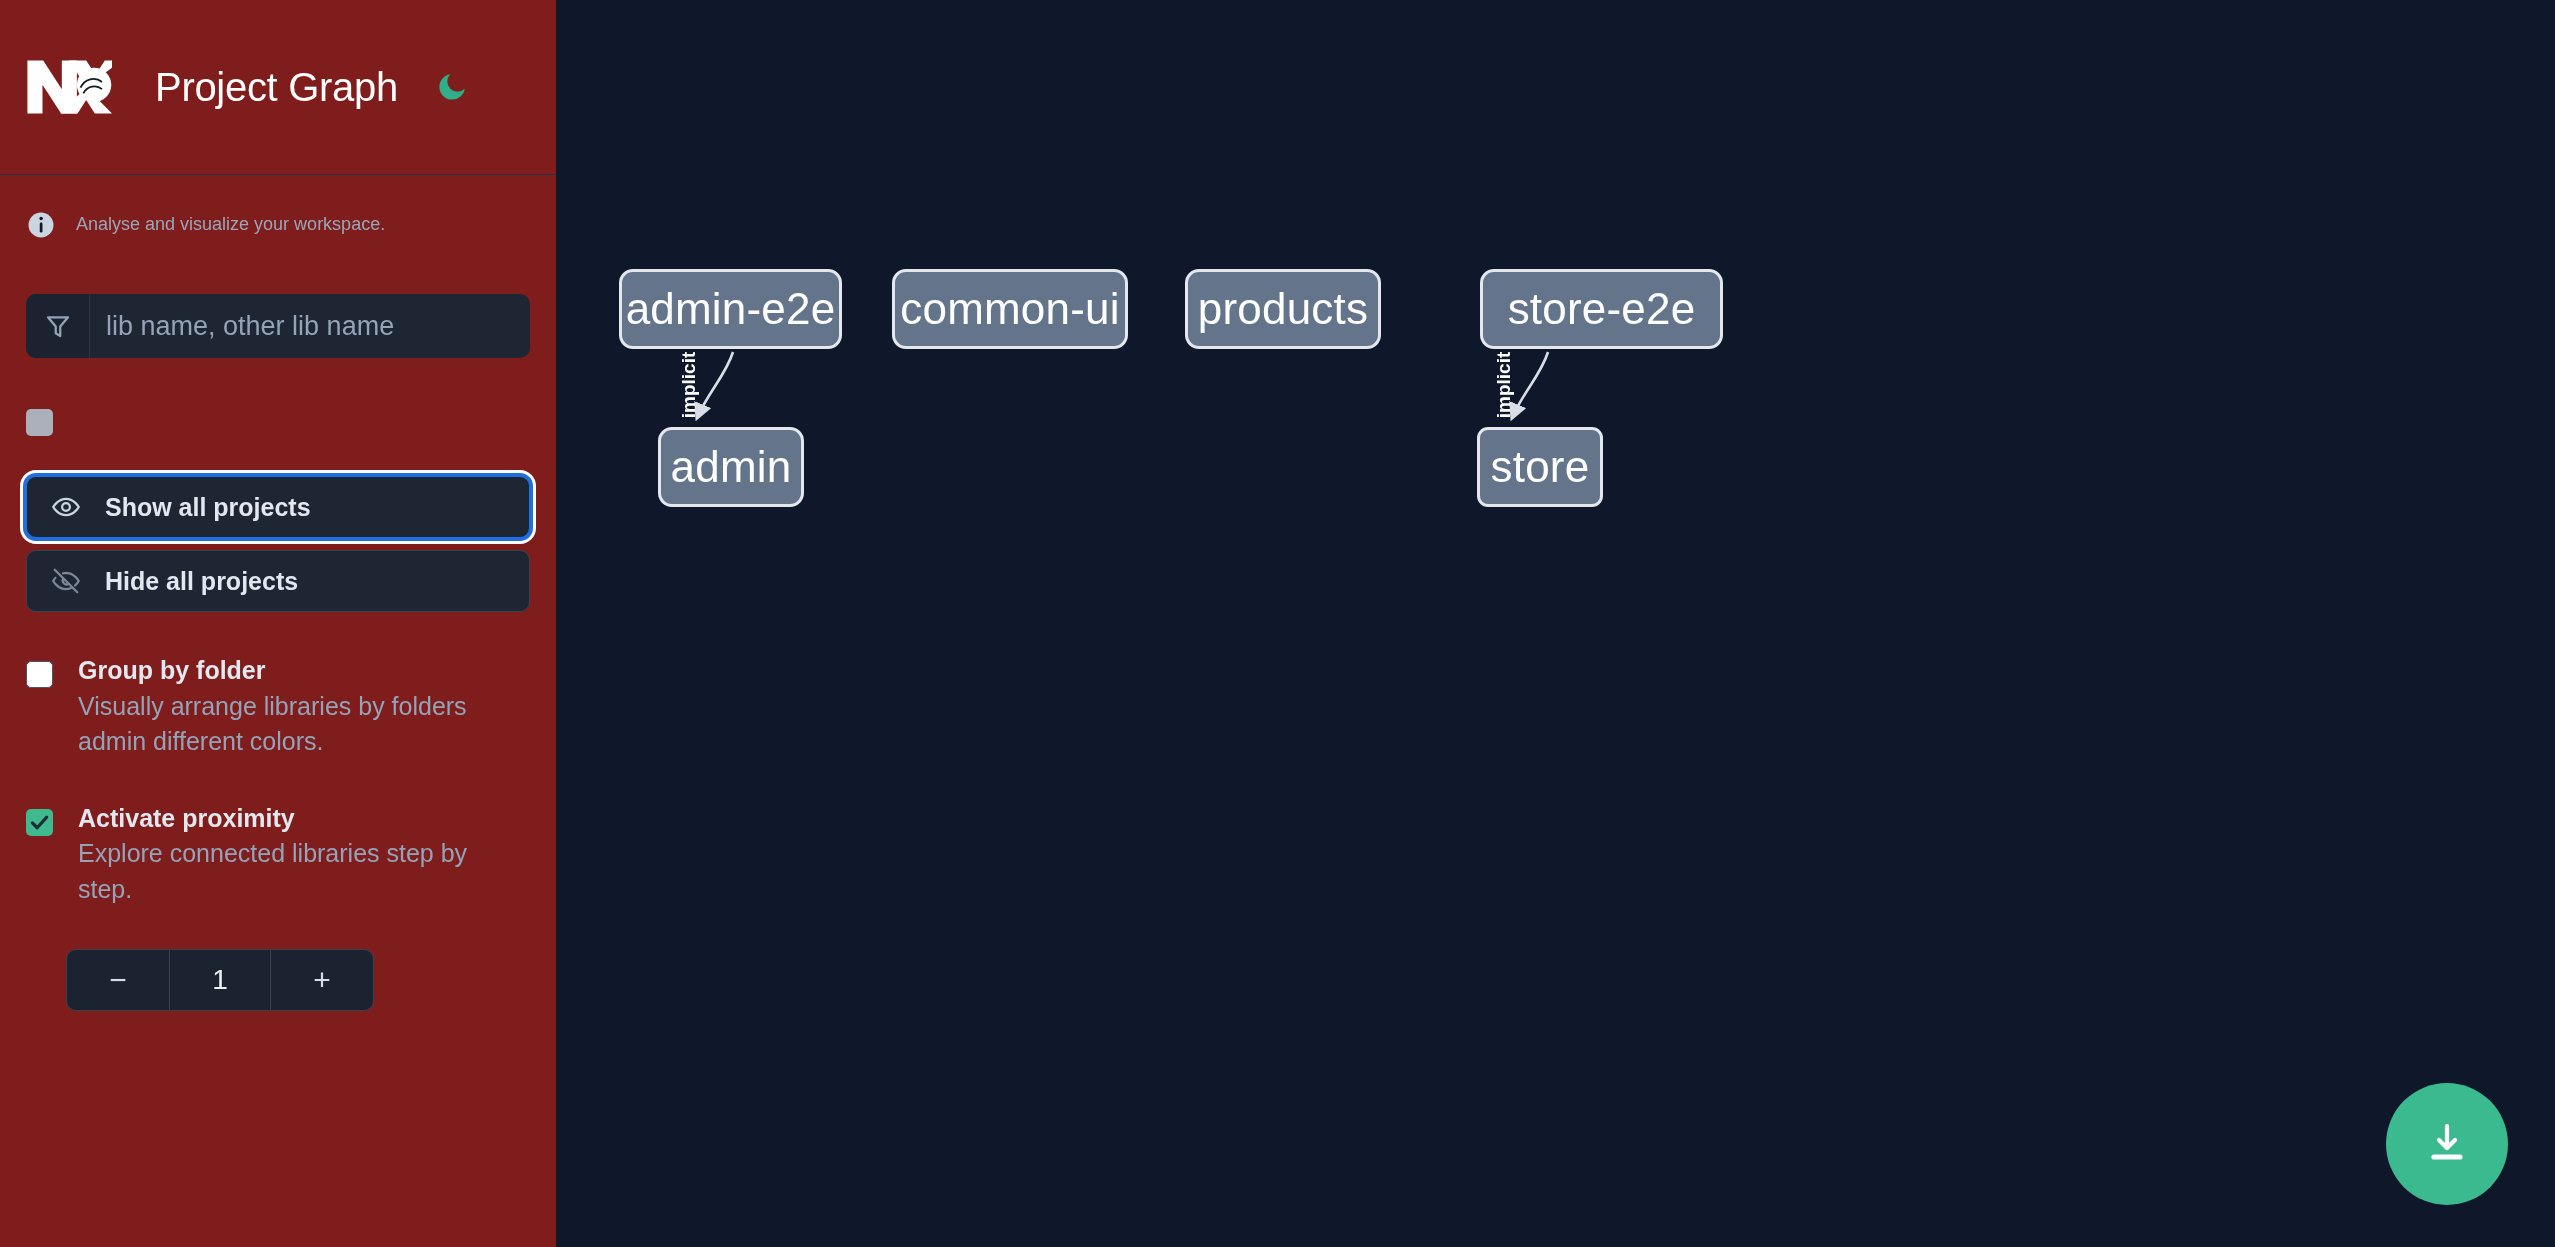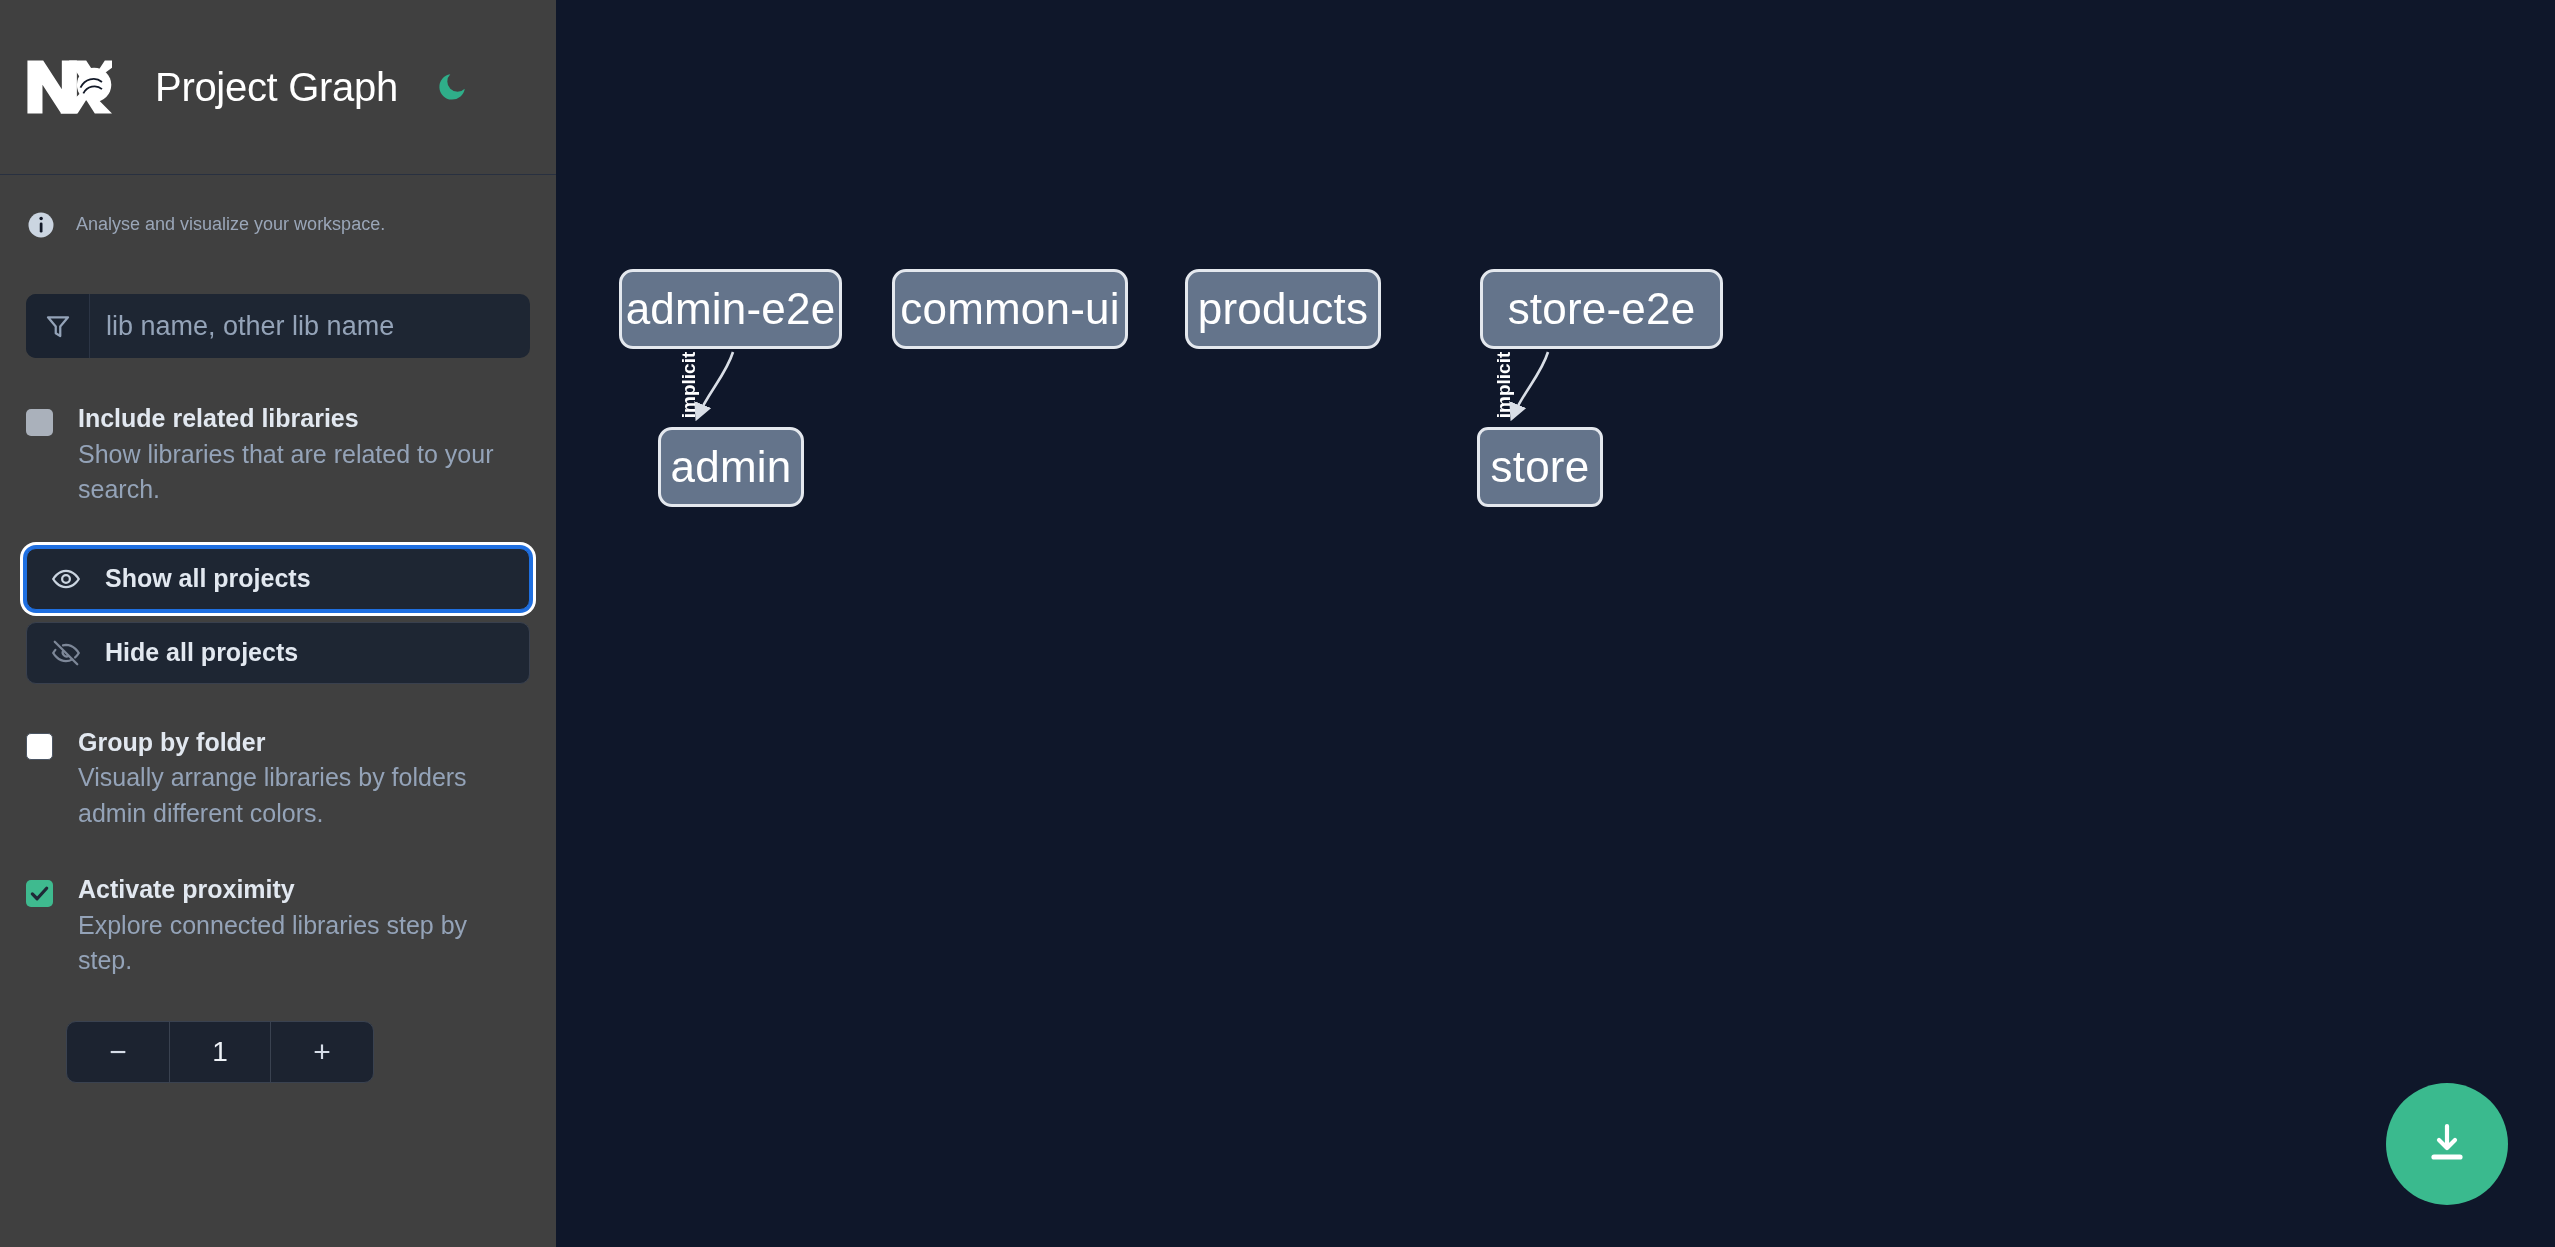--- a/index.html
+++ b/index.html
@@ -9,21 +9,21 @@
     background: #0f172a;
     font-family: "Liberation Sans", sans-serif;
     overflow: hidden;
   }
   .app { position: relative; width: 2555px; height: 1247px; display: flex; }
 
   
   .sidebar {
     position: relative;
     width: 556px; height: 1247px;
-    background: #404040;
+    background: #7f1d1d;
     flex: 0 0 556px;
     overflow: hidden;
   }
   .sidebar-inner { width: 556px; }
 
   .header {
     height: 175px;
     display: flex; align-items: center;
     padding: 0 0 0 26px;
     border-bottom: 1px solid #283040;
@@ -247,24 +247,20 @@
             <svg viewBox="0 0 24 24" width="30" height="30" aria-hidden="true">
               <path d="M4 5h16l-6.2 7.4V20l-3.6-2.2v-5.4z" fill="none" stroke="#94a3b8" stroke-width="1.8" stroke-linejoin="round"></path>
             </svg>
           </span>
           <input class="filter-input" type="text" value="" placeholder="lib name, other lib name" style="">
         </div>
       </div>
 
       <div class="option option-first">
         <span class="cbox gray"></span>
-        <div class="option-text">
-          <div class="option-title">Include related libraries</div>
-          <div class="option-desc">Show libraries that are related to your search.</div>
-        </div>
       </div>
 
       <div class="btn-wrap btn-group">
         <div class="btn focused">
           <span class="btn-icon">
             <svg viewBox="0 0 24 24" width="30" height="30" aria-hidden="true">
               <path d="M1.8 12S5.5 5.5 12 5.5 22.2 12 22.2 12 18.5 18.5 12 18.5 1.8 12 1.8 12z" fill="none" stroke="#cbd5e1" stroke-width="1.8"></path>
               <circle cx="12" cy="12" r="3.1" fill="none" stroke="#cbd5e1" stroke-width="1.8"></circle>
             </svg>
           </span>

